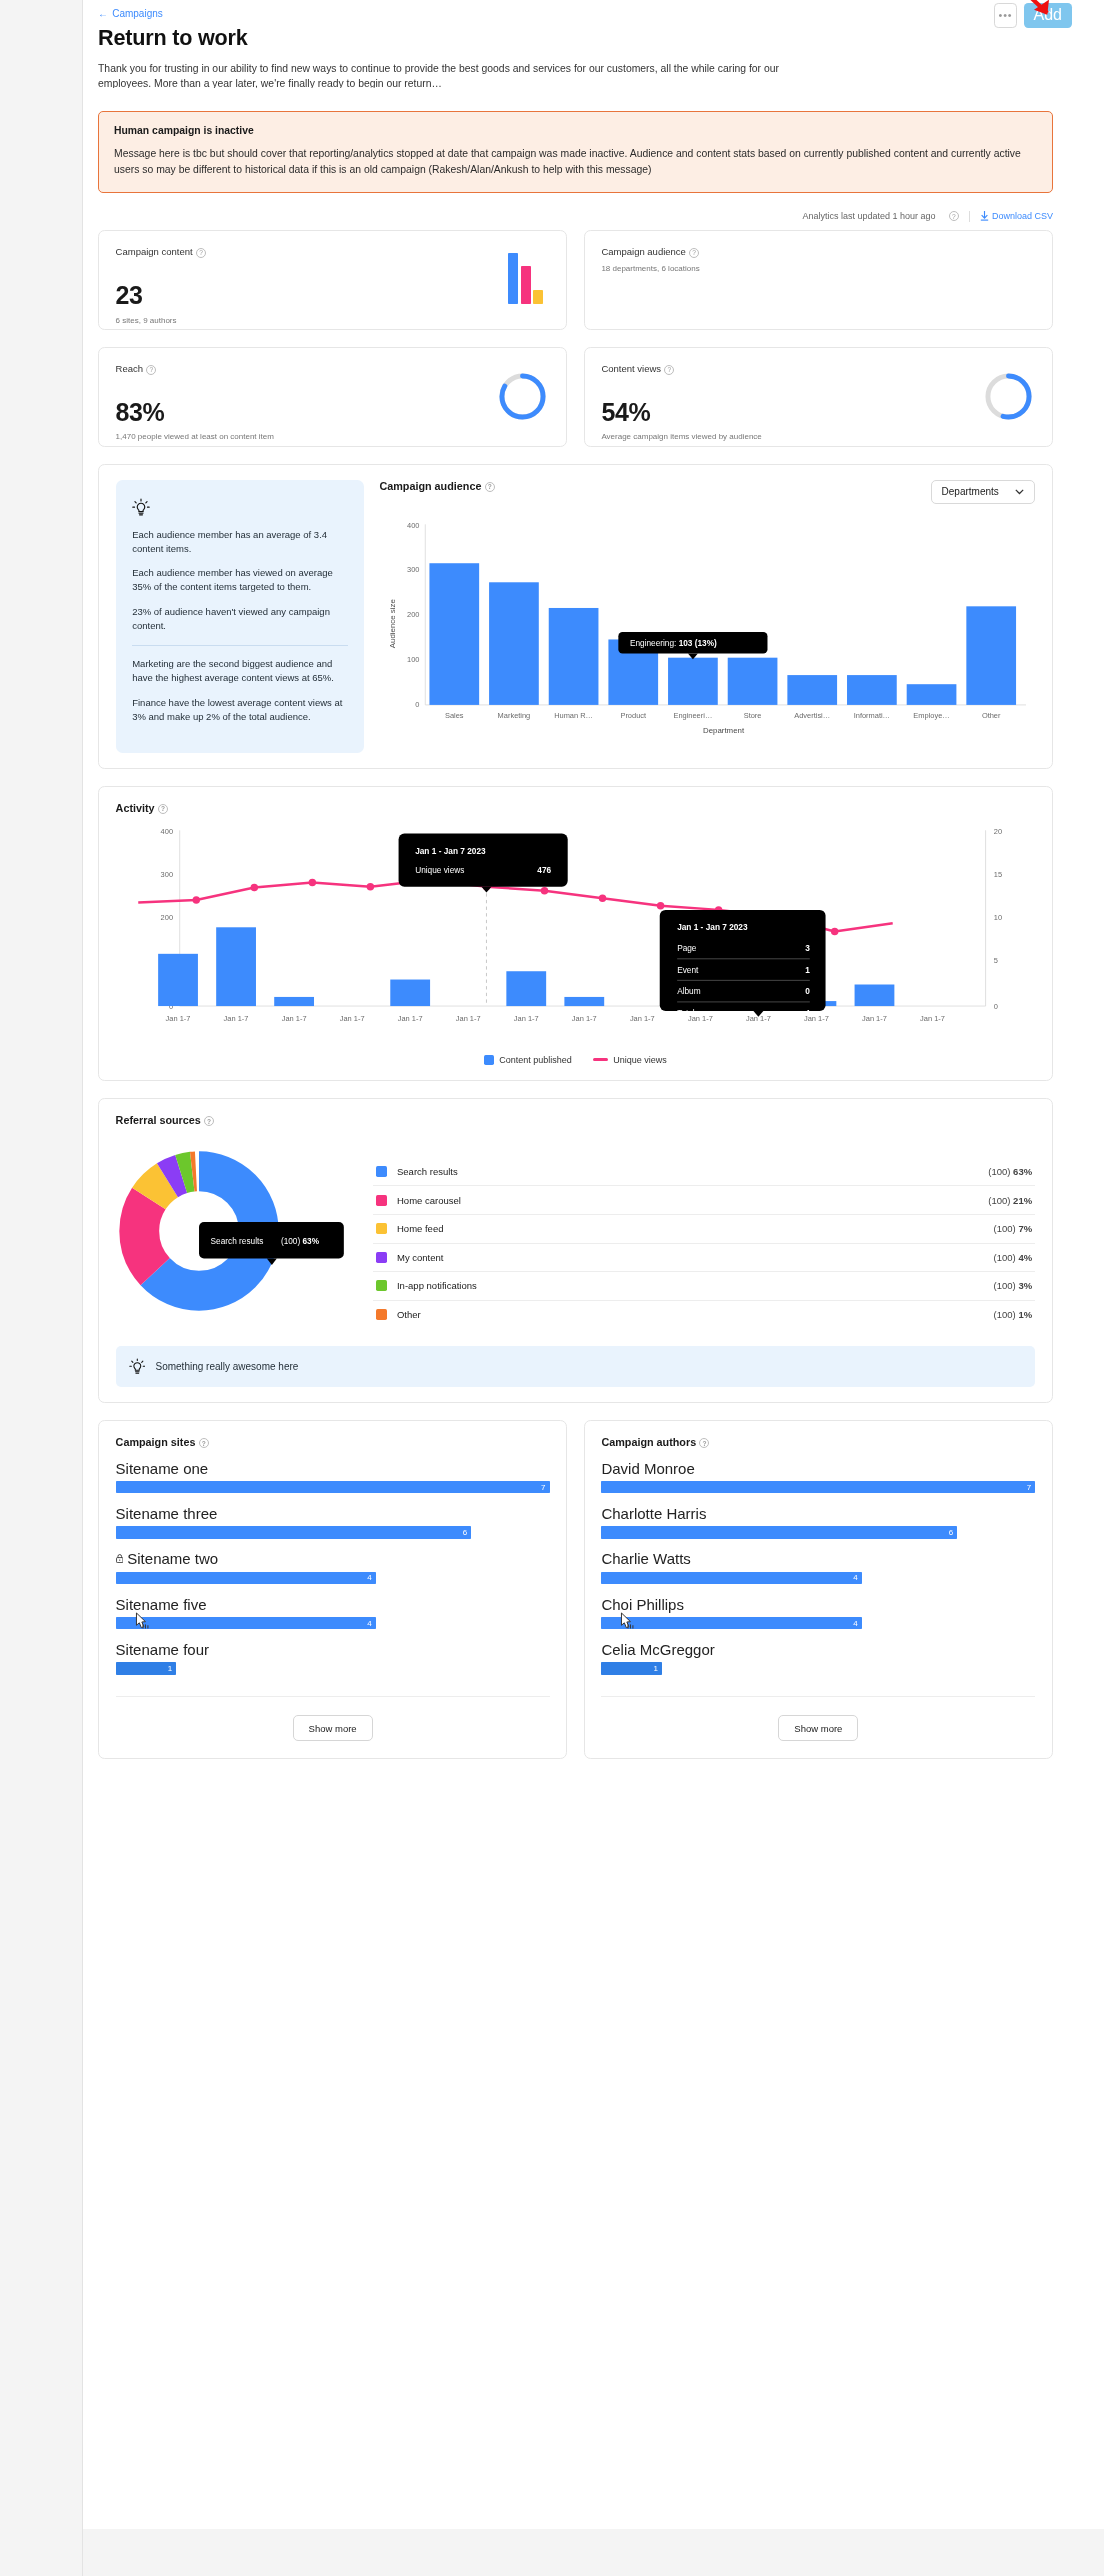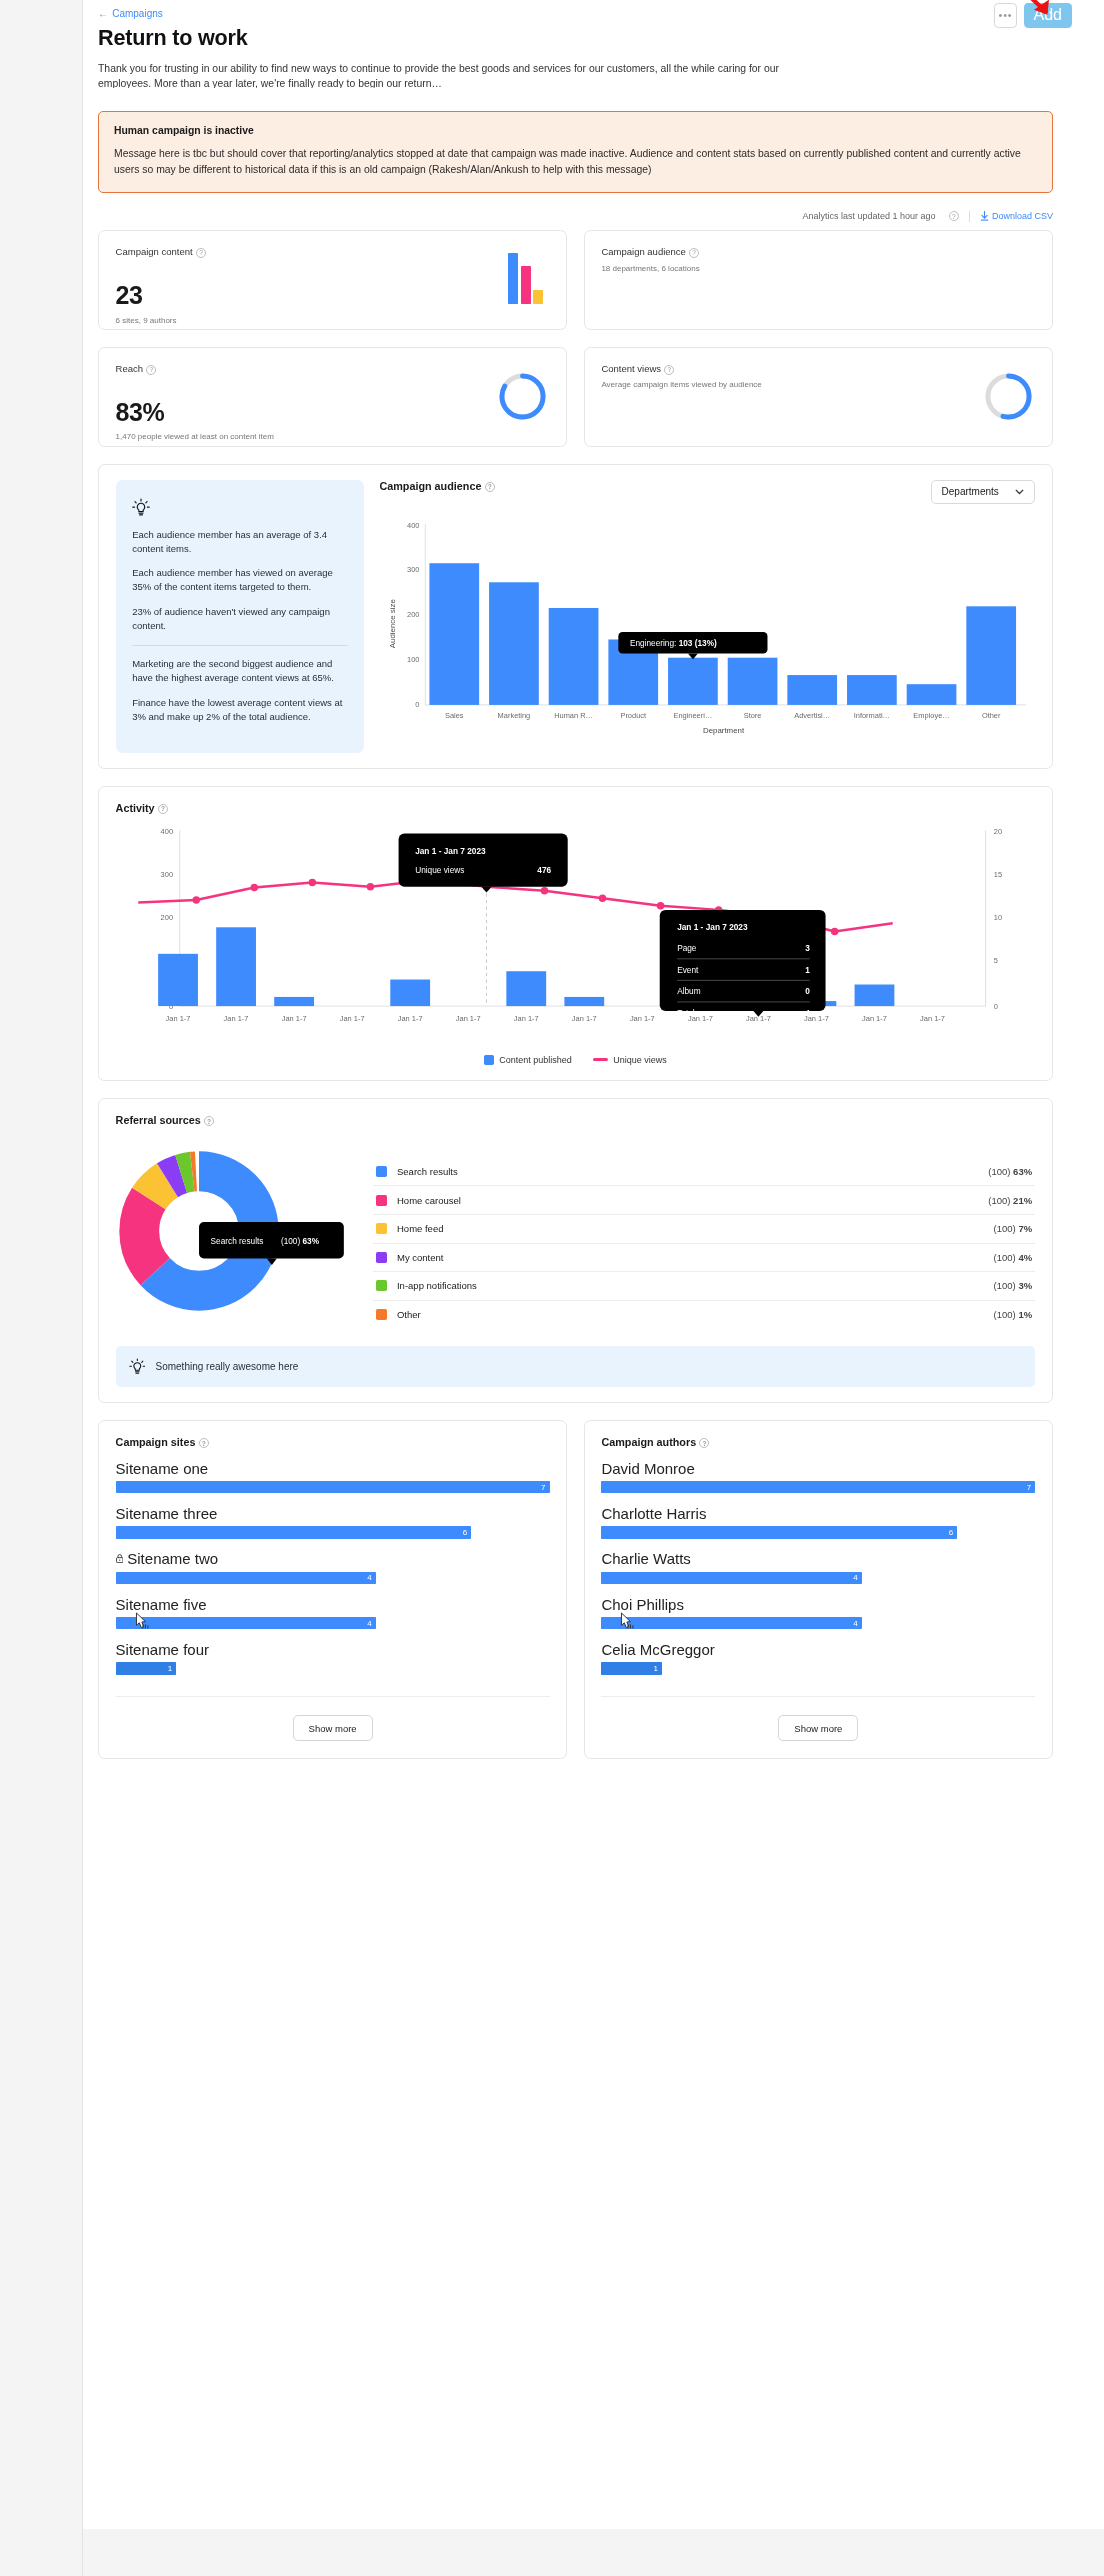--- a/index.html
+++ b/index.html
@@ -266,20 +266,21 @@
           <svg class="donut" width="51" height="51" viewBox="0 0 62 62">
             <circle cx="31" cy="31" r="25" fill="none" stroke="#dcdcdc" stroke-width="6"></circle>
             <circle cx="31" cy="31" r="25" fill="none" stroke="#3d8bfd" stroke-width="6" stroke-dasharray="130.4 26.7" stroke-linecap="round" transform="rotate(-90 31 31)"></circle>
           </svg>
         </div>
 
         <div class="card">
           <div class="card-label">
             <span>Content views</span><span class="qmark">?</span>
           </div>
+          <div class="card-value">54%</div>
           <div class="card-sub">Average campaign items viewed by audience</div>
           <svg class="donut" width="51" height="51" viewBox="0 0 62 62">
             <circle cx="31" cy="31" r="25" fill="none" stroke="#dcdcdc" stroke-width="6"></circle>
             <circle cx="31" cy="31" r="25" fill="none" stroke="#3d8bfd" stroke-width="6" stroke-dasharray="84.8 72.3" stroke-linecap="round" transform="rotate(-90 31 31)"></circle>
           </svg>
         </div>
       </div>
 
       <div class="panel">
         <div class="audience-wrap">

